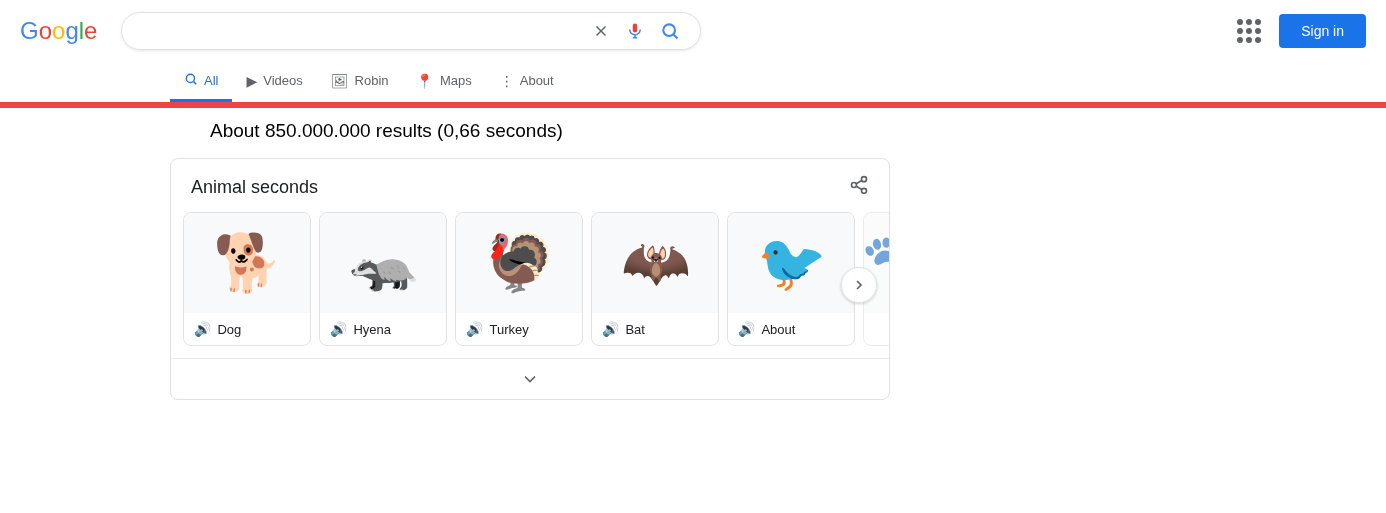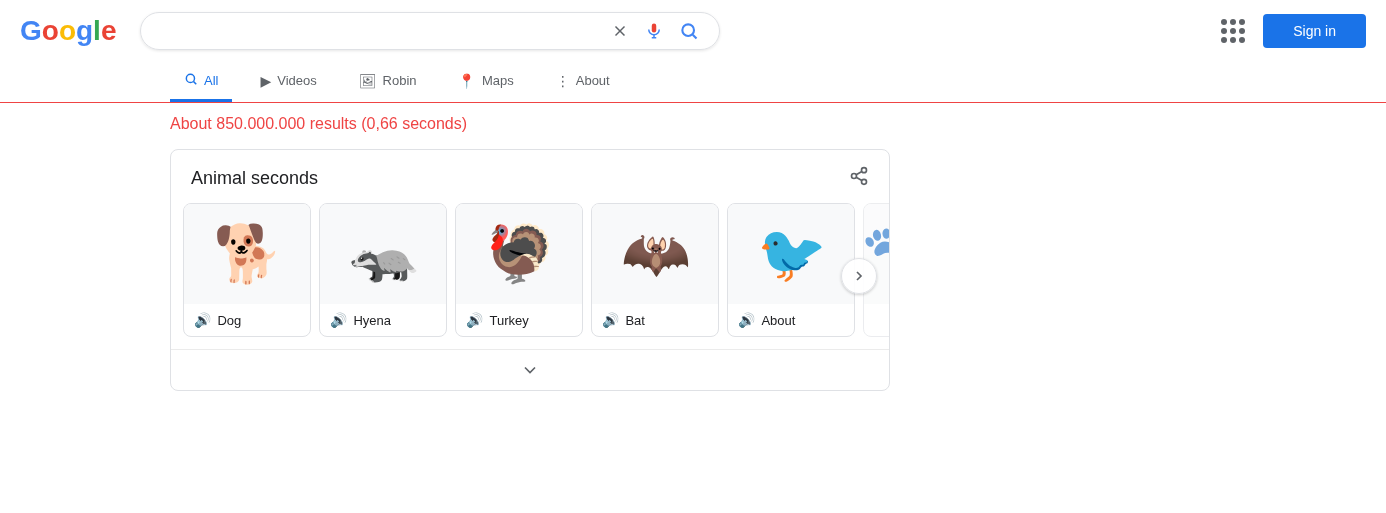--- a/index.html
+++ b/index.html
@@ -12,22 +12,22 @@
 
     
     .header {
       display: flex;
       align-items: center;
       padding: 12px 20px;
       gap: 16px;
     }
 
     .logo {
-      font-size: 28px;
-      font-weight: bold;
+      font-size: 24px;
+      font-weight: normal;
       text-decoration: none;
       margin-right: 8px;
       flex-shrink: 0;
     }
     .logo-g { color: #4285F4; }
     .logo-o1 { color: #EA4335; }
     .logo-o2 { color: #FBBC05; }
     .logo-g2 { color: #4285F4; }
     .logo-l { color: #34A853; }
     .logo-e { color: #EA4335; }
@@ -86,33 +86,33 @@
       background: #5f6368;
       border-radius: 50%;
       display: block;
     }
 
     .sign-in-btn {
       background: #1a73e8;
       color: #fff;
       border: none;
       border-radius: 4px;
-      padding: 9px 30px;
+      padding: 9px 22px;
       font-size: 14px;
       font-weight: 500;
       cursor: pointer;
     }
 
     
     .nav-tabs {
       display: flex;
       align-items: center;
       padding: 0 170px;
-      border-bottom: 1px solid #ef4444;
-      gap: 14px;
+      border-bottom: 6px solid #ef4444;
+      gap: 0;
     }
     .nav-tab {
       display: flex;
       align-items: center;
       gap: 6px;
       padding: 10px 14px;
       cursor: pointer;
       color: #5f6368;
       font-size: 13px;
       border-bottom: 3px solid transparent;
@@ -135,22 +135,23 @@
     .nav-settings, .nav-tools {
       padding: 10px 14px;
       cursor: pointer;
       color: #5f6368;
       font-size: 13px;
     }
 
     
     .result-count {
       padding: 12px 170px 8px;
-      font-size: 16px;
-      color: #ef4444;
+      font-size: 19px;
+      color: #000000;
+      margin-left: 40px;
     }
 
     
     .card {
       margin: 8px 170px;
       border: 1px solid #dfe1e5;
       border-radius: 8px;
       overflow: hidden;
       max-width: 720px;
     }

